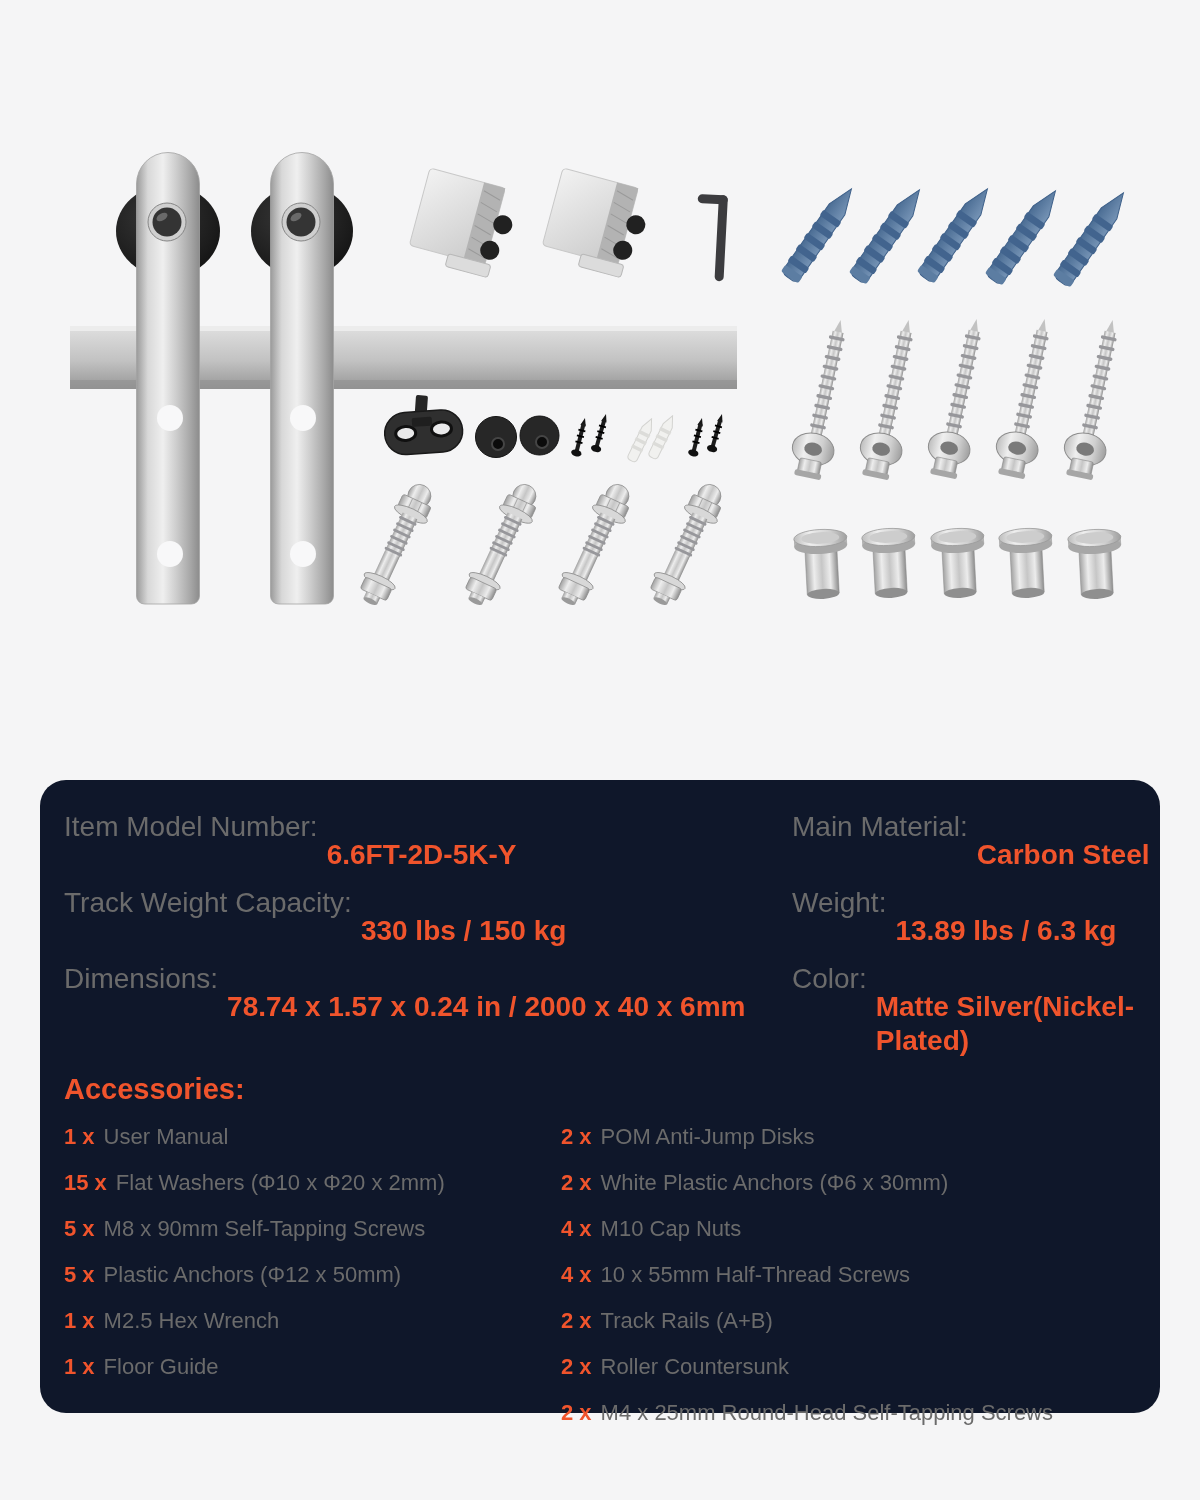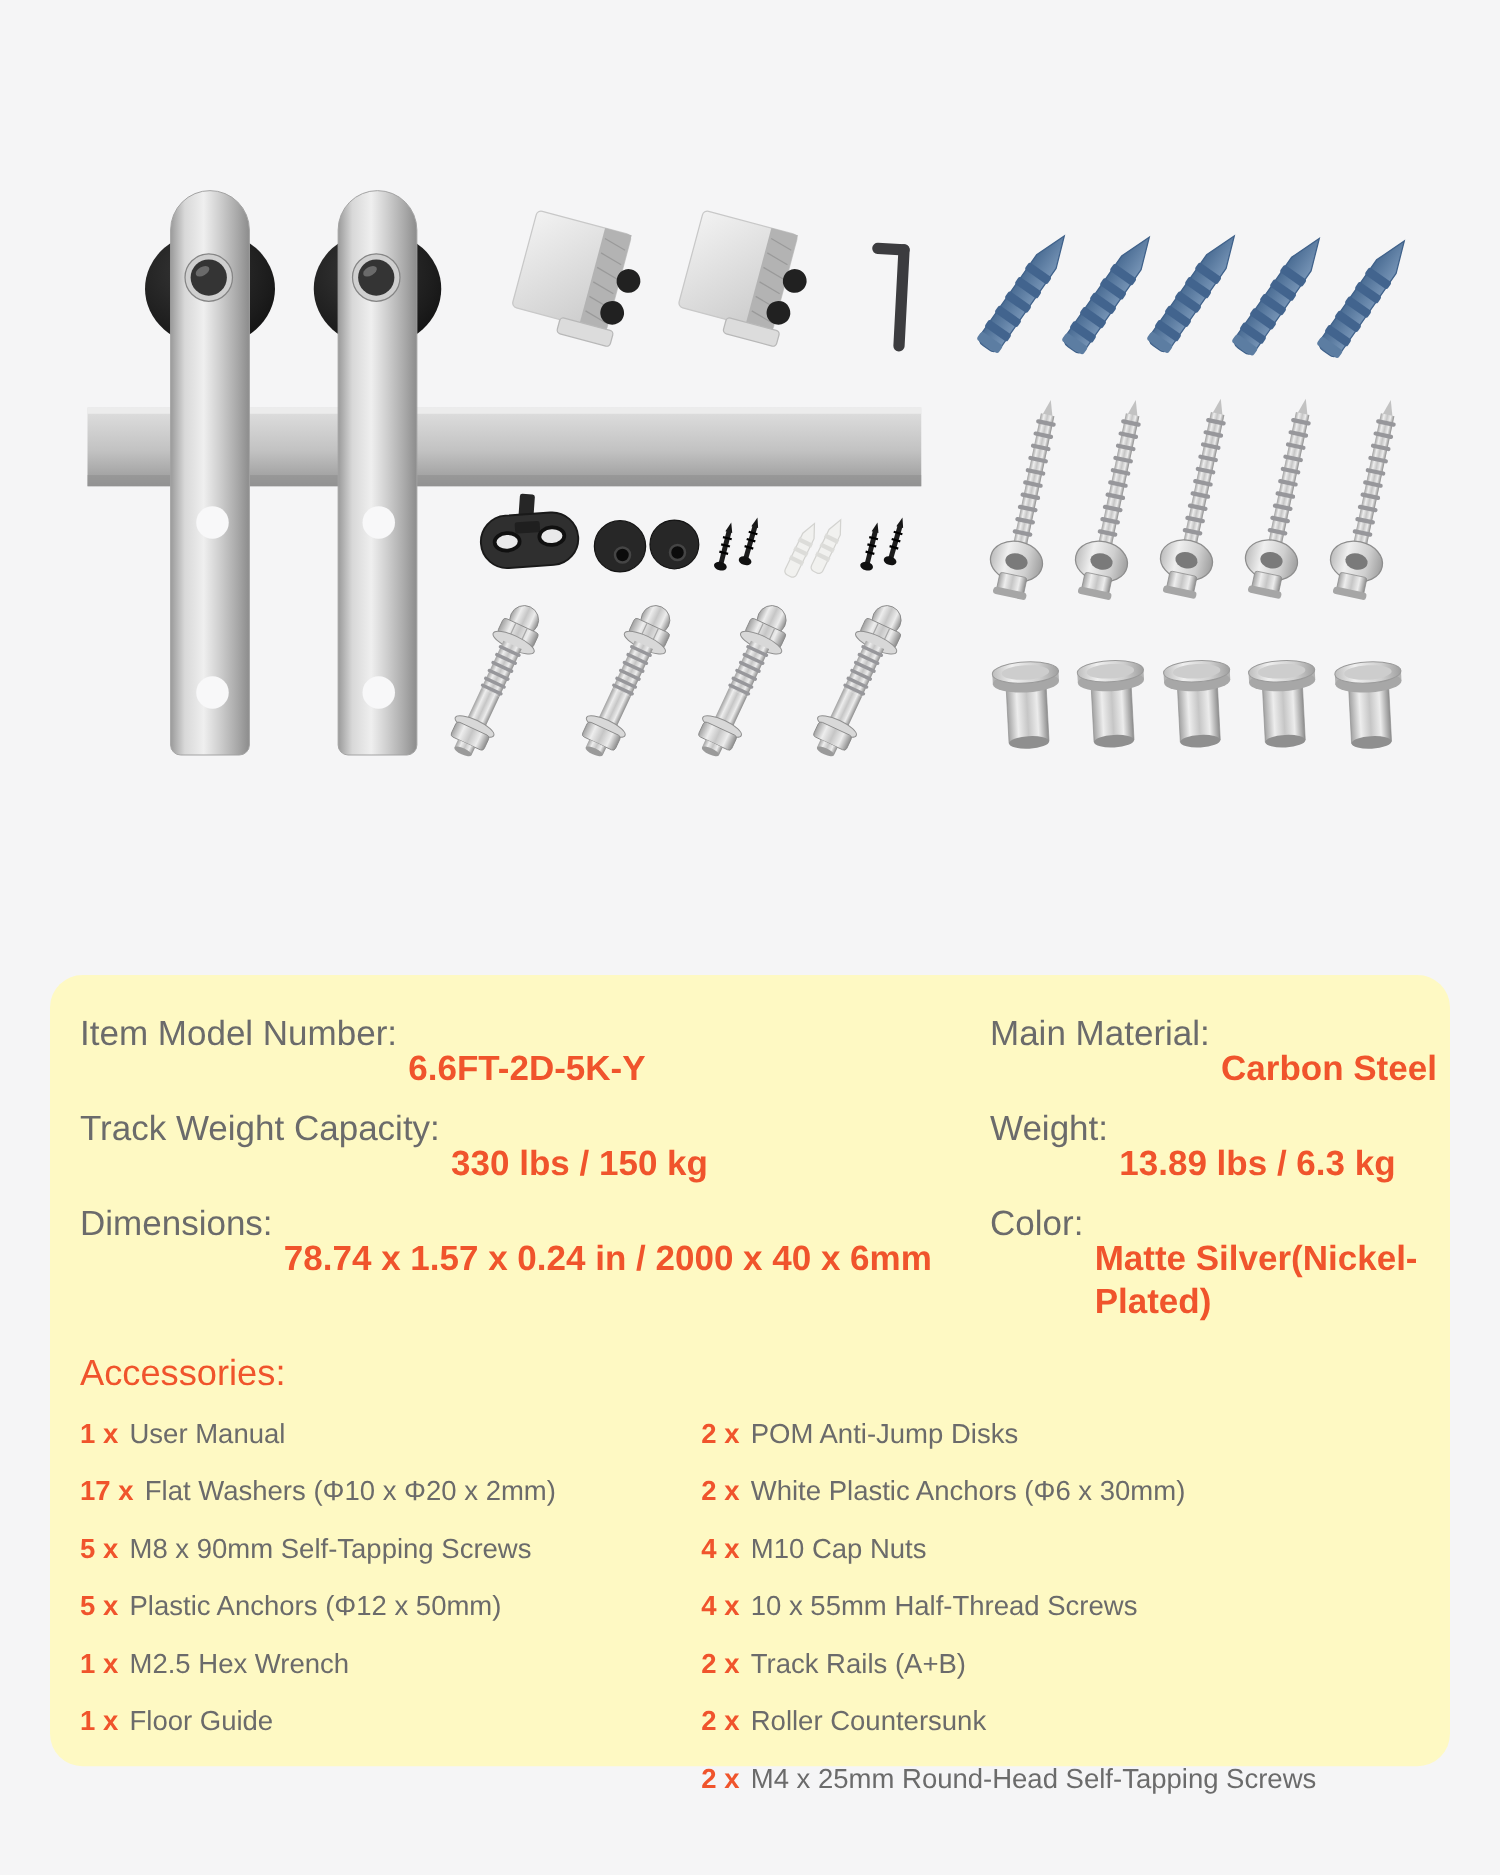--- a/index.html
+++ b/index.html
@@ -5,35 +5,35 @@
   :root{ --accent:#f0542c; --gray:#6b6b6b; }
   html,body{margin:0;padding:0;}
   body{
     width:1200px;height:1500px;position:relative;overflow:hidden;
     background:#f5f5f6;
     font-family:"Liberation Sans", sans-serif;
   }
   .photo{position:absolute;left:0;top:0;}
   .panel{
     position:absolute;left:40px;top:780px;width:1120px;height:633px;
-    background:#fef9c3;border-radius:26px;box-sizing:border-box;
+    background:#0f172a;border-radius:26px;box-sizing:border-box;
     padding:30px 24px 0 24px;
   }
   .specs{display:flex;}
   .specs-left{flex:0 0 728px;}
   .specs-right{flex:1;min-width:0;}
   .spec-row{
     display:flex;align-items:flex-start;
     font-size:28px;line-height:34px;margin-bottom:14px;color:var(--gray);
   }
   .spec-label{white-space:nowrap;margin-right:9px;}
   .spec-value{color:var(--accent);font-weight:700;white-space:nowrap;margin-top:28px;}
   .spec-value.wrap{white-space:normal;max-width:300px;}
   .acc-heading{
-    margin-top:10px;font-size:29px;line-height:34px;font-weight:400;color:var(--accent);
+    font-size:29px;line-height:34px;font-weight:700;color:var(--accent);
   }
   .acc-grid{display:grid;grid-template-columns:497px 1fr;margin-top:8px;}
   .acc-grid ul{list-style:none;margin:0;padding:0;}
   .acc-item{font-size:22px;line-height:46px;color:var(--gray);white-space:nowrap;}
   .acc-item .qty{color:var(--accent);font-weight:700;margin-right:9px;}
 </style>
 </head>
 <body>
 
 <svg class="photo" width="1200" height="760" viewBox="0 0 1200 760" xmlns="http://www.w3.org/2000/svg">
@@ -301,21 +301,21 @@
         <span class="spec-value wrap">Matte Silver(Nickel-Plated)</span>
       </div>
     </div>
   </div>
 
   <div class="acc-heading">Accessories:</div>
 
   <div class="acc-grid">
     <ul>
       <li class="acc-item"><span class="qty">1 x</span><span>User Manual</span></li>
-      <li class="acc-item"><span class="qty">17 x</span><span>Flat Washers (Φ10 x Φ20 x 2mm)</span></li>
+      <li class="acc-item"><span class="qty">15 x</span><span>Flat Washers (Φ10 x Φ20 x 2mm)</span></li>
       <li class="acc-item"><span class="qty">5 x</span><span>M8 x 90mm Self-Tapping Screws</span></li>
       <li class="acc-item"><span class="qty">5 x</span><span>Plastic Anchors (Φ12 x 50mm)</span></li>
       <li class="acc-item"><span class="qty">1 x</span><span>M2.5 Hex Wrench</span></li>
       <li class="acc-item"><span class="qty">1 x</span><span>Floor Guide</span></li>
     </ul>
     <ul>
       <li class="acc-item"><span class="qty">2 x</span><span>POM Anti-Jump Disks</span></li>
       <li class="acc-item"><span class="qty">2 x</span><span>White Plastic Anchors (Φ6 x 30mm)</span></li>
       <li class="acc-item"><span class="qty">4 x</span><span>M10 Cap Nuts</span></li>
       <li class="acc-item"><span class="qty">4 x</span><span>10 x 55mm Half-Thread Screws</span></li>

